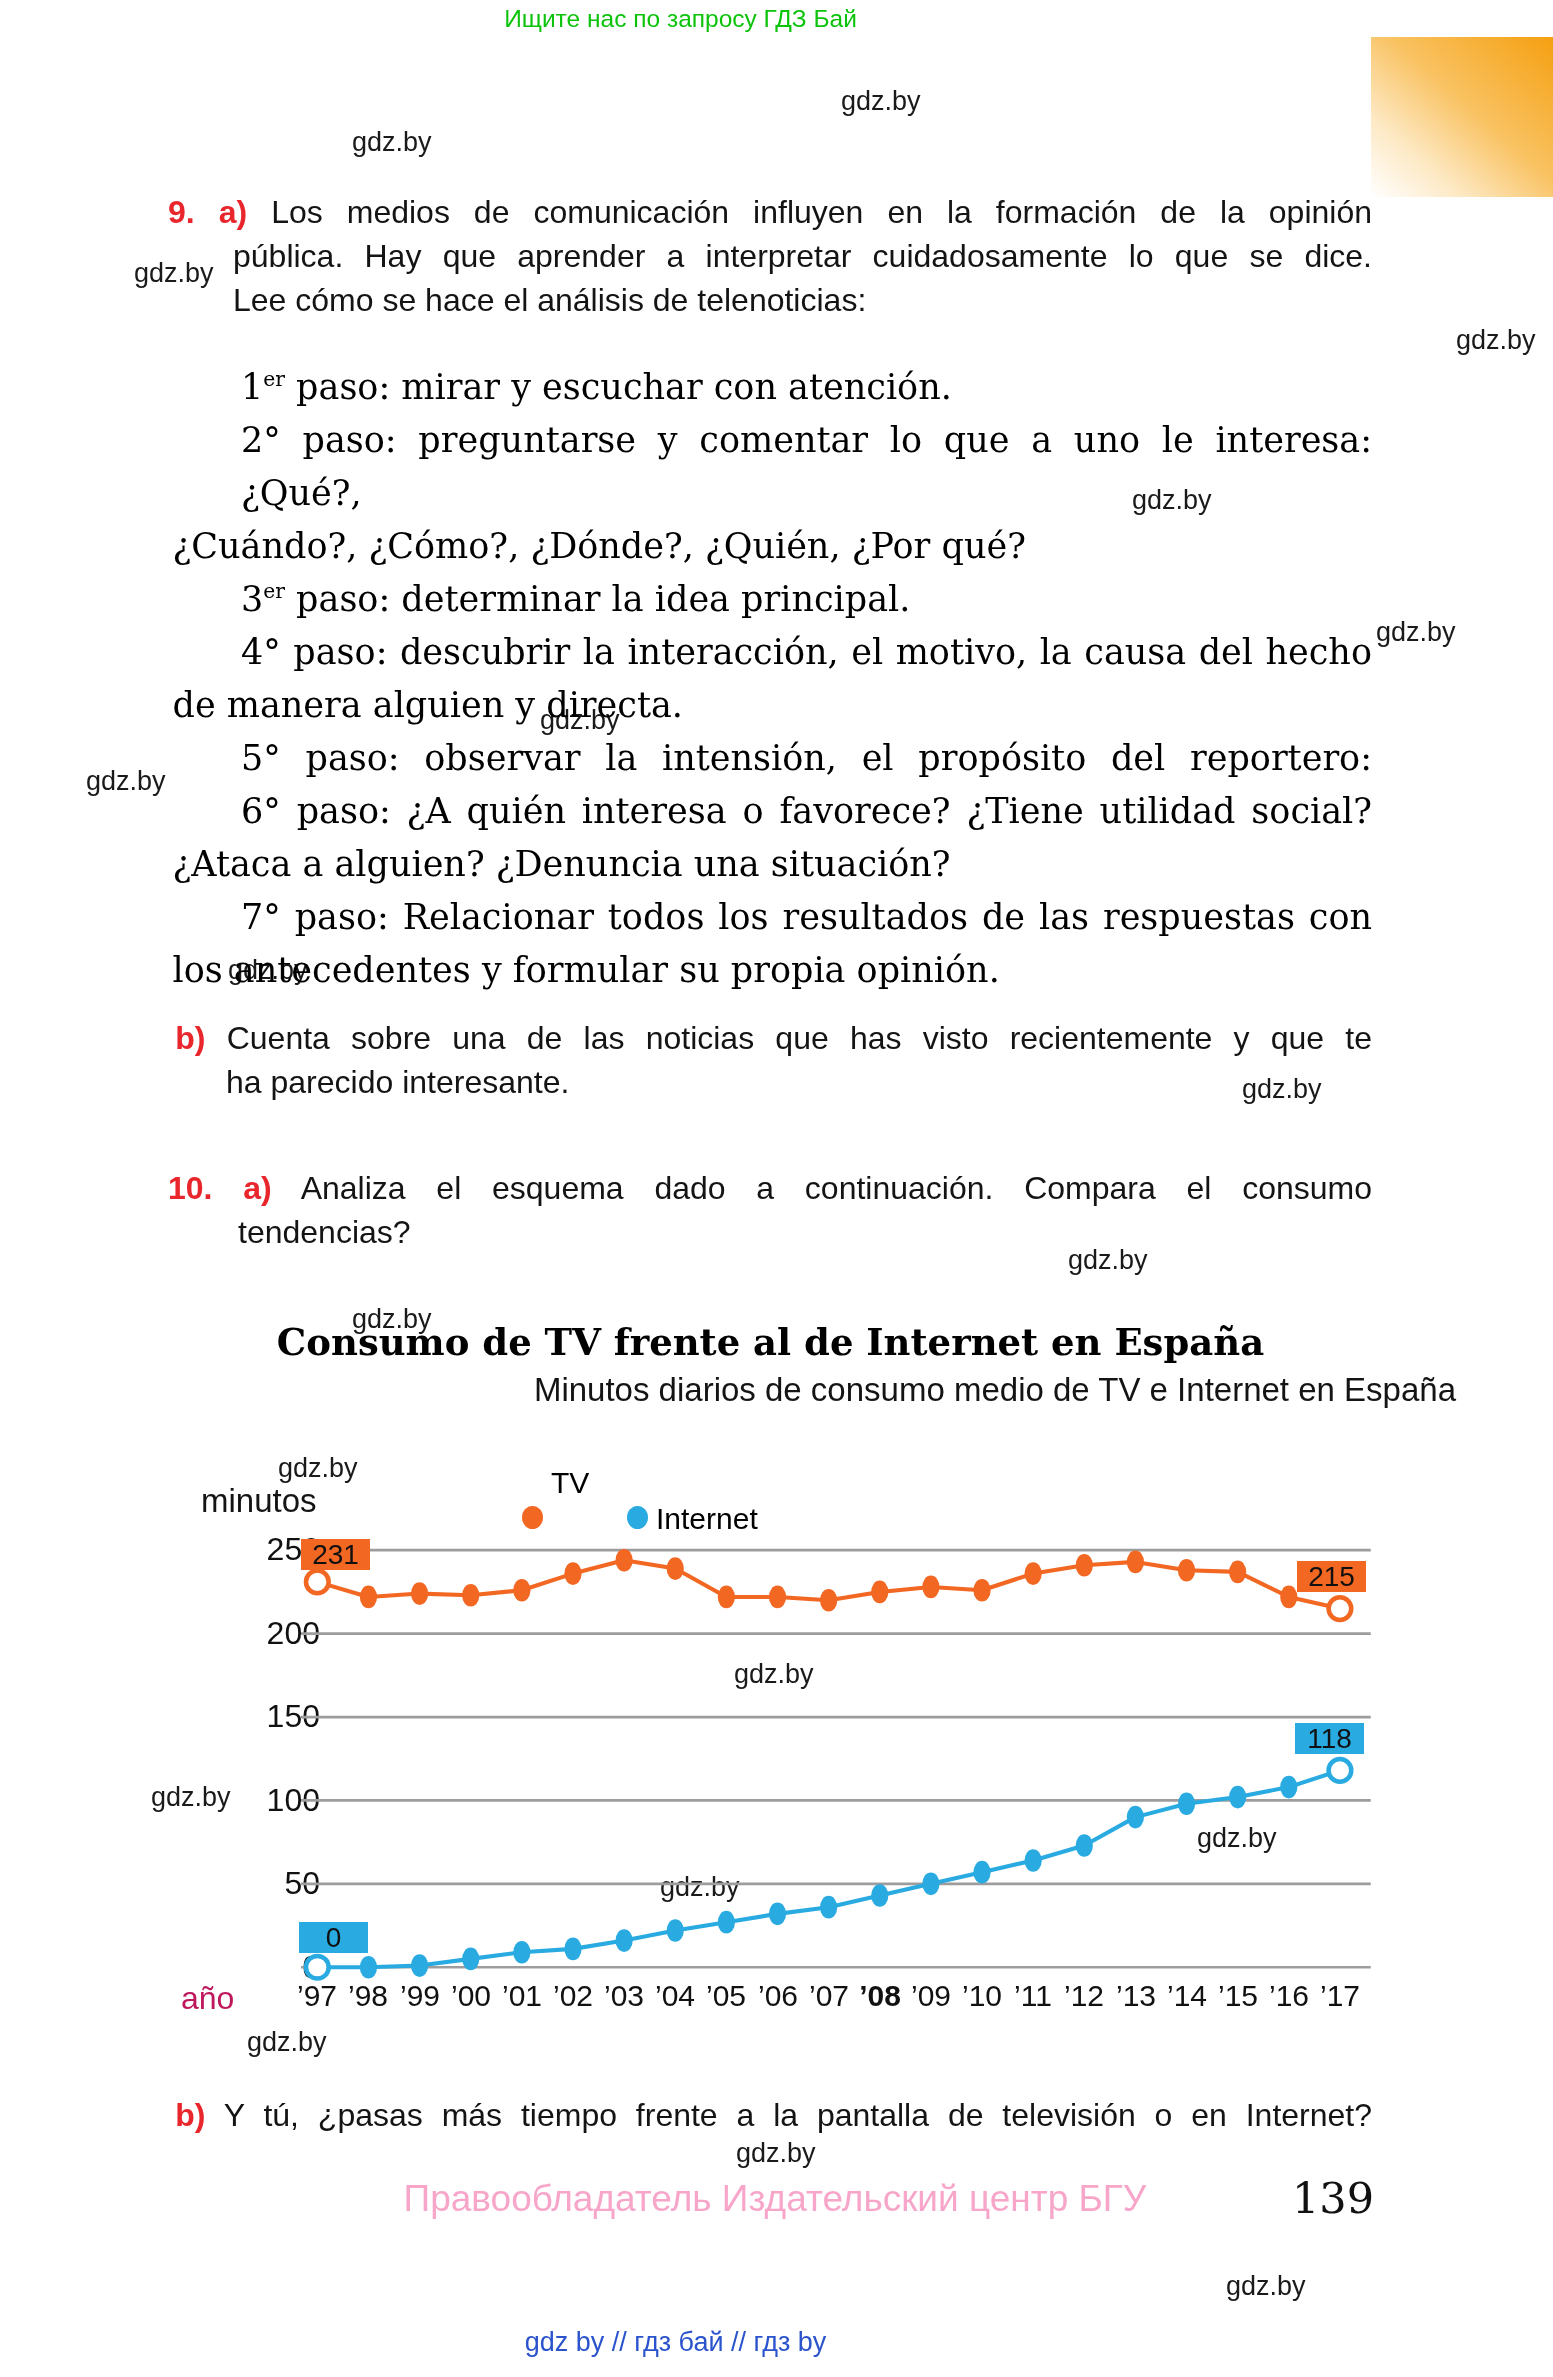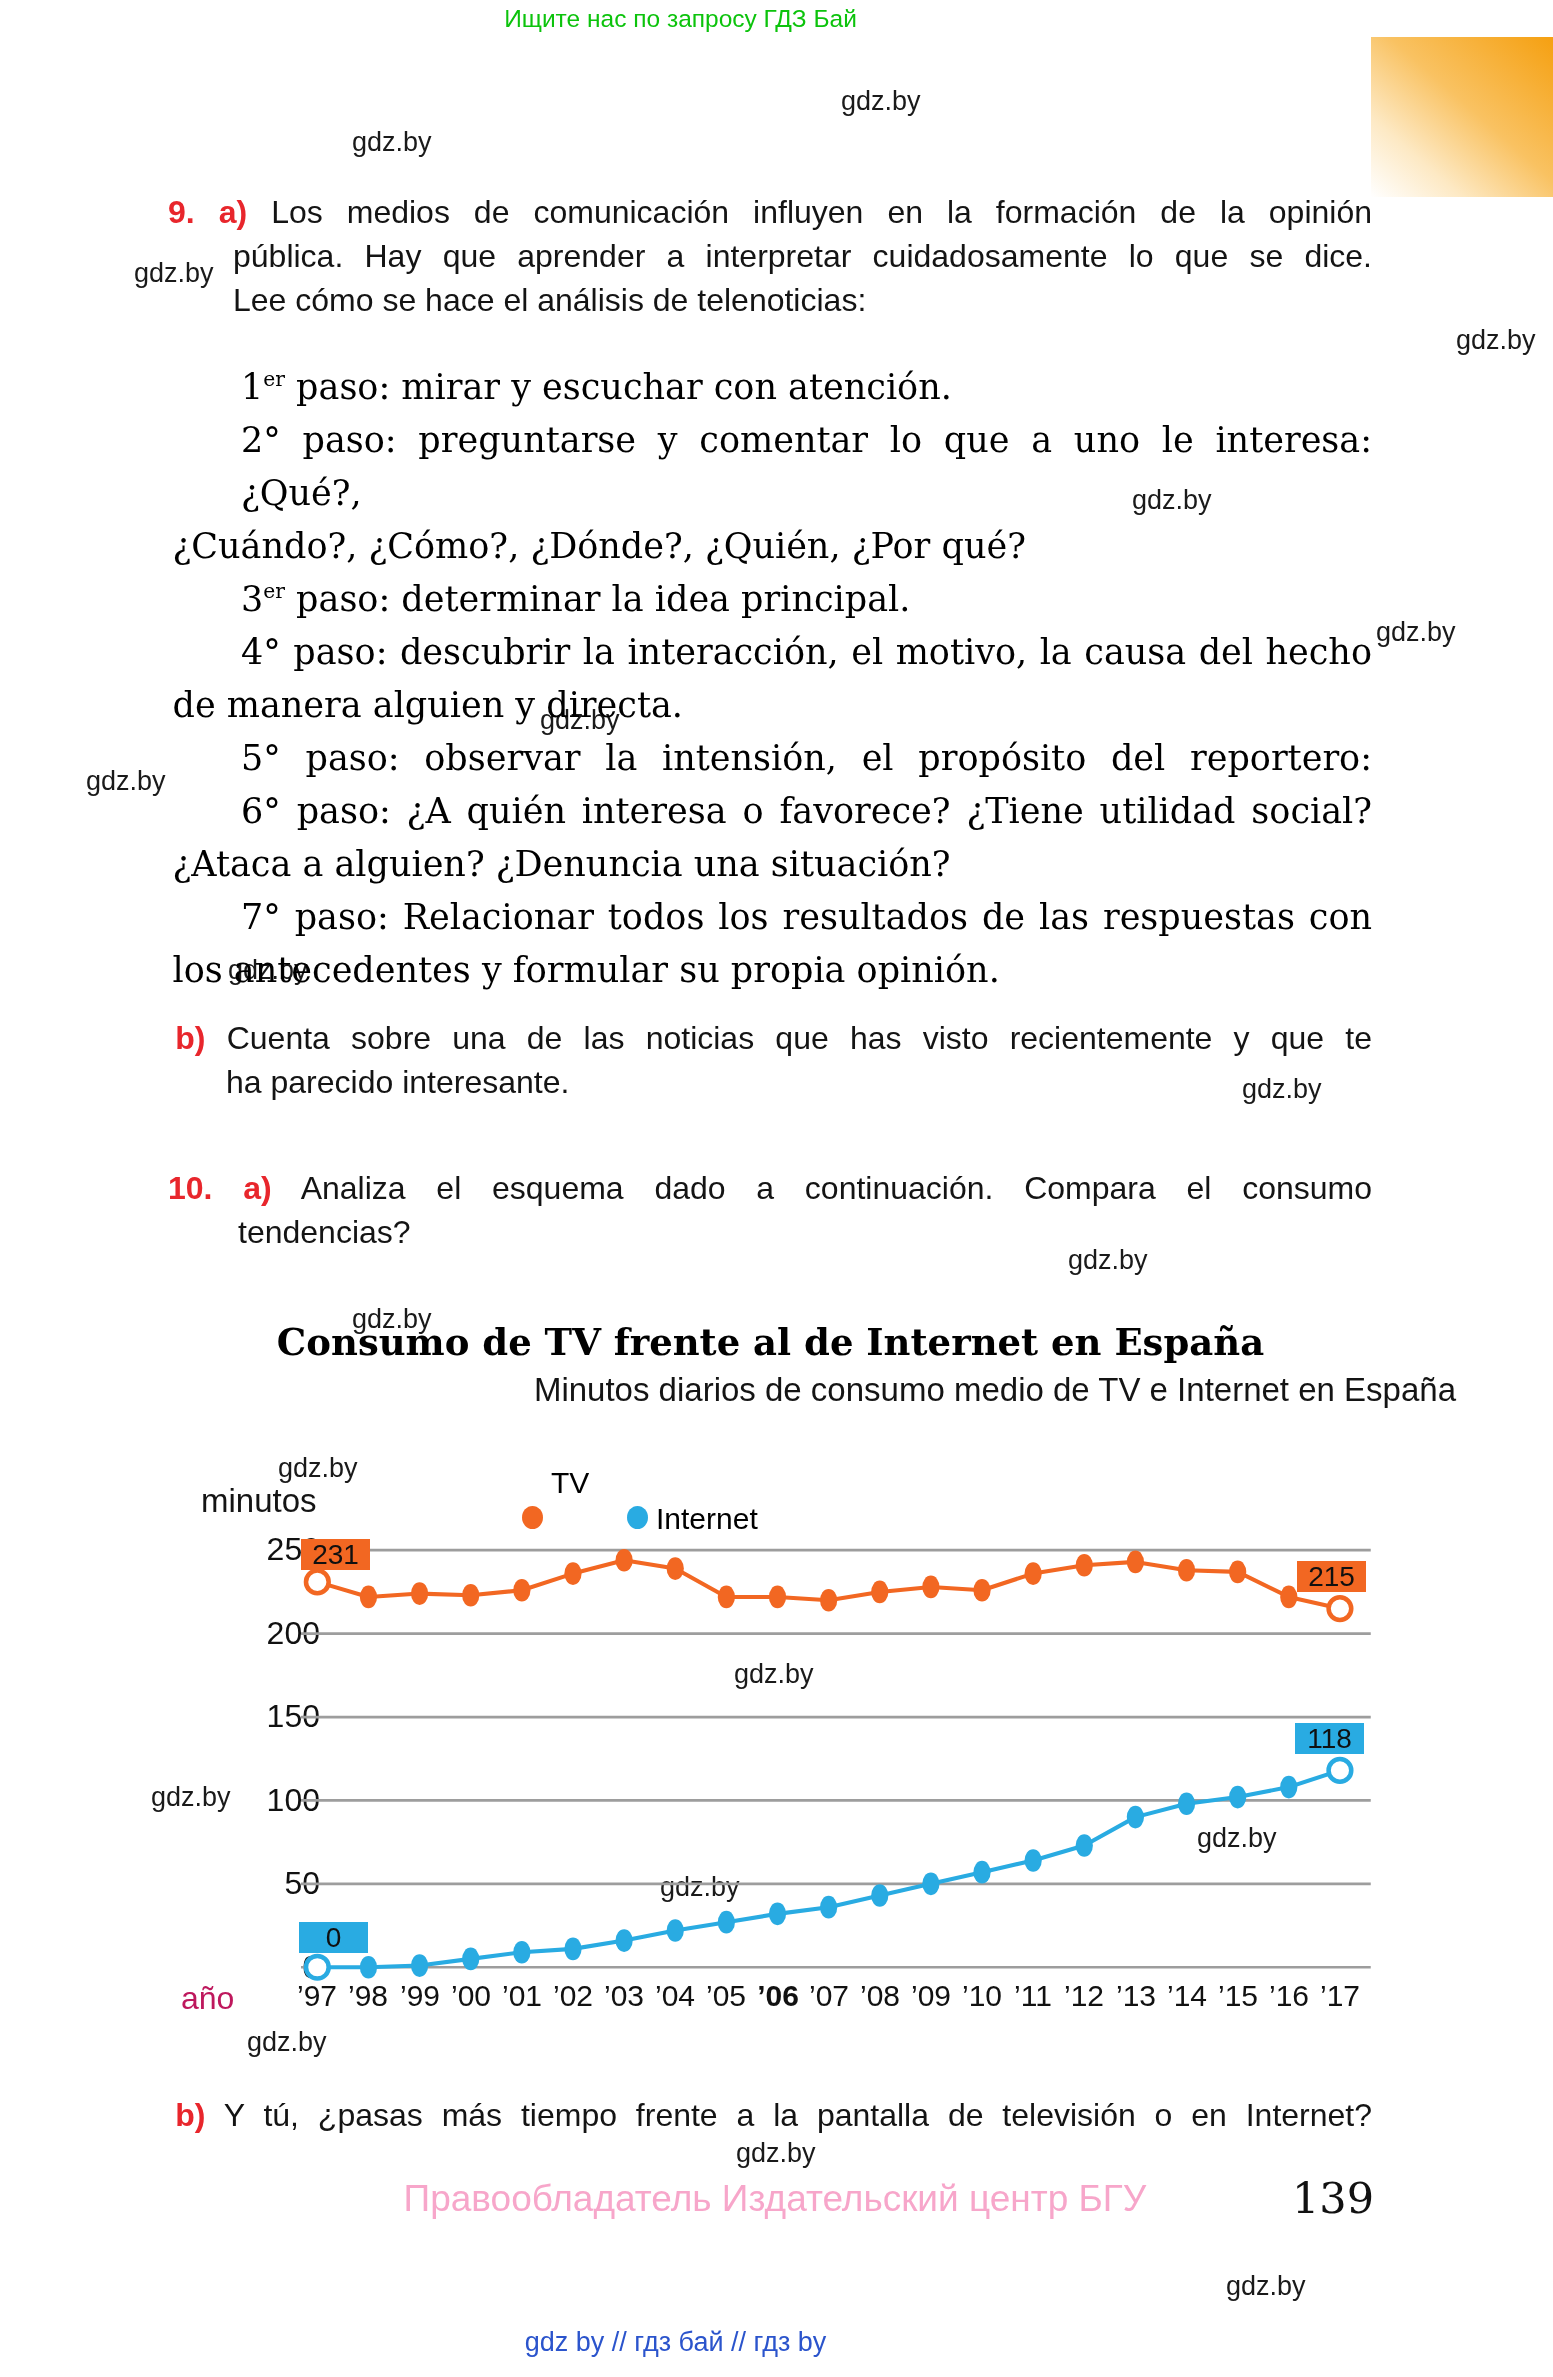--- a/index.html
+++ b/index.html
@@ -195,23 +195,23 @@
     <div class="ytick" style="top: 1949px;">0</div>
     <div class="xtick" style="left: 288px; top: 1979px;">’97</div>
     <div class="xtick" style="left: 339px; top: 1979px;">’98</div>
     <div class="xtick" style="left: 391px; top: 1979px; text-align: center;">’99</div>
     <div class="xtick" style="left: 442px; top: 1979px;">’00</div>
     <div class="xtick" style="left: 493px; top: 1979px;">’01</div>
     <div class="xtick" style="left: 544px; top: 1979px;">’02</div>
     <div class="xtick" style="left: 595px; top: 1979px;">’03</div>
     <div class="xtick" style="left: 646px; top: 1979px;">’04</div>
     <div class="xtick" style="left: 697px; top: 1979px;">’05</div>
-    <div class="xtick" style="left: 749px; top: 1979px; font-weight: bold;">’06</div>
+    <div class="xtick" style="left: 749px; top: 1979px;">’06</div>
     <div class="xtick" style="left: 800px; top: 1979px;">’07</div>
-    <div class="xtick" style="left: 851px; top: 1979px;">’08</div>
+    <div class="xtick" style="left: 851px; top: 1979px; font-weight: bold;">’08</div>
     <div class="xtick" style="left: 902px; top: 1979px;">’09</div>
     <div class="xtick" style="left: 953px; top: 1979px;">’10</div>
     <div class="xtick" style="left: 1004px; top: 1979px;">’11</div>
     <div class="xtick" style="left: 1055px; top: 1979px;">’12</div>
     <div class="xtick" style="left: 1107px; top: 1979px;">’13</div>
     <div class="xtick" style="left: 1158px; top: 1979px;">’14</div>
     <div class="xtick" style="left: 1209px; top: 1979px;">’15</div>
     <div class="xtick" style="left: 1260px; top: 1979px;">’16</div>
     <div class="xtick" style="left: 1311px; top: 1979px;">’17</div>
   </div>

